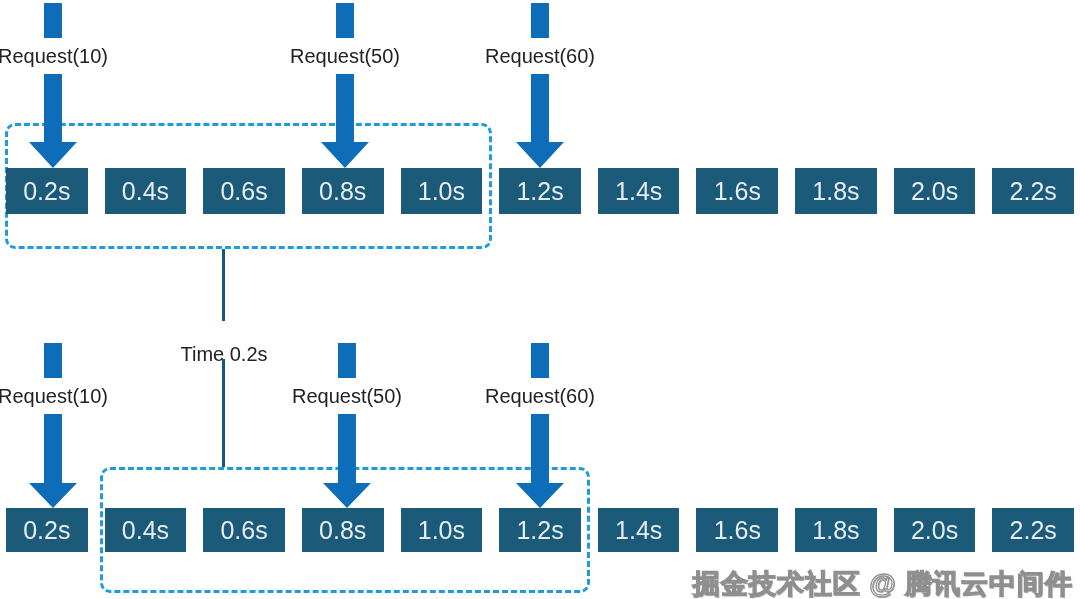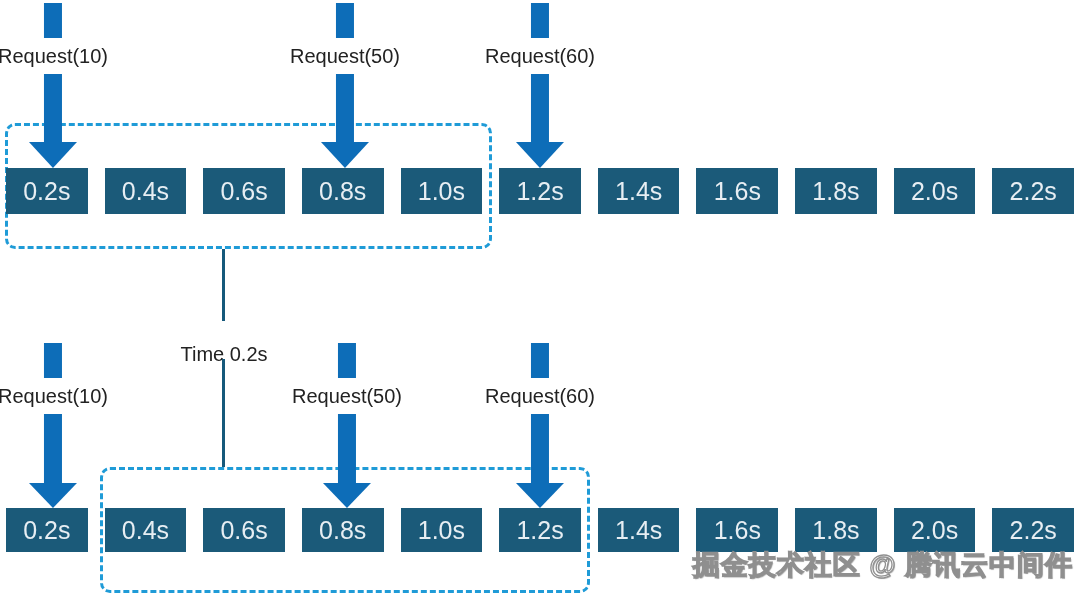--- a/index.html
+++ b/index.html
@@ -74,21 +74,21 @@
   .head{
     width:0;height:0;
     border-left:24px solid transparent;
     border-right:24px solid transparent;
     border-top:26px solid var(--arrow);
   }
   .m-bottom .head{border-top-width:25px;}
   
   .watermark{
     position:absolute;
-    right:7px;top:551px;
+    right:7px;top:570px;
     font-size:27px;line-height:29px;
     font-weight:bold;
     letter-spacing:1px;
     color:#ffffff;
     -webkit-text-stroke:1.3px #8f8f8f;
     text-shadow:1px 1px 1px #a9a9a9;
     white-space:nowrap;
   }
 </style>
 </head>

